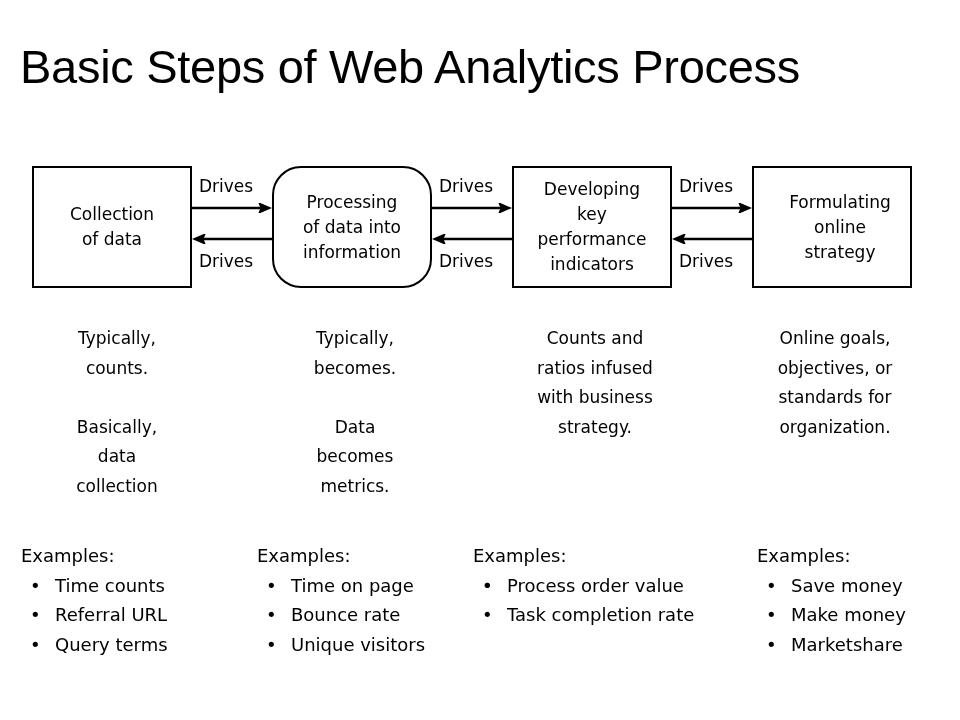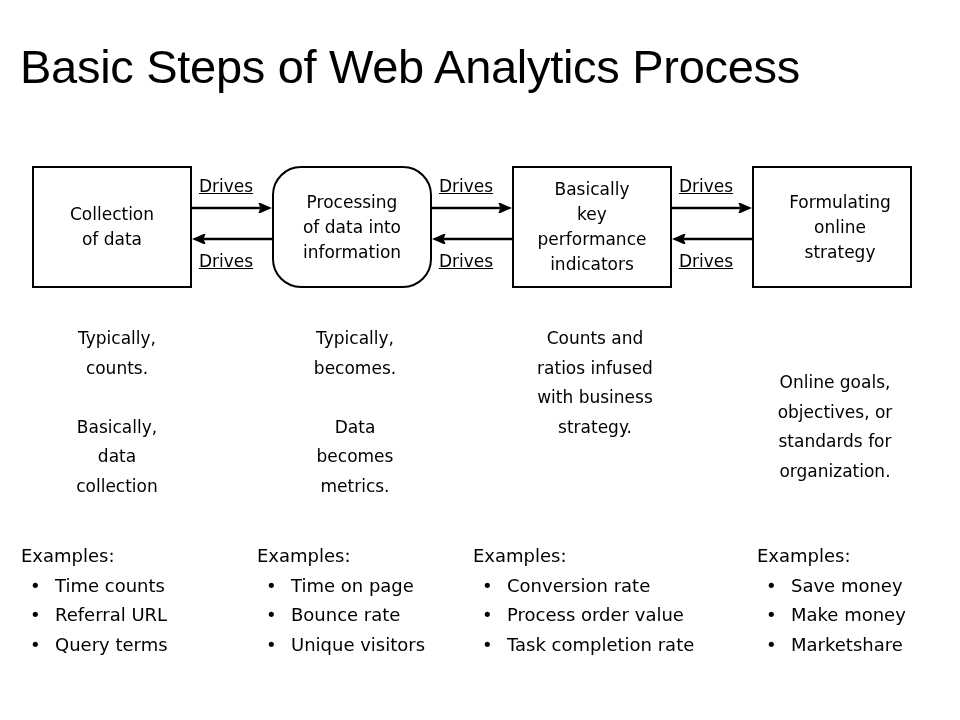--- a/index.html
+++ b/index.html
@@ -73,21 +73,20 @@
   #connector-2 { left: 432px; }
   #connector-3 { left: 672px; }
 
   .connector .arrow-label {
     position: absolute;
     left: 0;
     width: 68px;
     text-align: center;
     font-size: 17px;
     line-height: 20px;
-    text-decoration: underline;
   }
   .connector .arrow-label.top    { top: 10px; }
   .connector .arrow-label.bottom { top: 85px; }
 
   .arrow-line {
     position: absolute;
     left: 0;
     width: 80px;
     height: 10px;
   }
@@ -100,21 +99,21 @@
     position: absolute;
     width: 190px;
     text-align: center;
     font-size: 17px;
     line-height: 29.5px;
   }
   .desc-col .desc-para + .desc-para { margin-top: 29.5px; }
   #desc-col-1 { left: 22px;  top: 324px; }
   #desc-col-2 { left: 260px; top: 324px; }
   #desc-col-3 { left: 500px; top: 324px; }
-  #desc-col-4 { left: 740px; top: 324px; margin-top: 44px; }
+  #desc-col-4 { left: 740px; top: 324px; }
 
   
   .examples-col {
     position: absolute;
     top: 541px;
     text-align: left;
     font-size: 18px;
     line-height: 29.5px;
   }
   #examples-col-1 { left: 21px;  width: 230px; }
@@ -190,21 +189,21 @@
     <div class="arrow-line back">
       <svg width="80" height="10" viewBox="0 0 80 10">
         <line x1="8" y1="5" x2="80" y2="5" stroke="#000" stroke-width="2.6"></line>
         <polygon points="0,5 14,11 11.5,5 14,-1" fill="#000"></polygon>
       </svg>
     </div>
     <div class="arrow-label bottom">Drives</div>
   </div>
 
   <div class="stage-box" id="stage-box-3">
-    <div class="box-label"><span>Basically</span><br><span>key</span><br><span>performance</span><br><span>indicators</span></div>
+    <div class="box-label"><span>Developing</span><br><span>key</span><br><span>performance</span><br><span>indicators</span></div>
   </div>
 
   <div class="connector" id="connector-3">
     <div class="arrow-label top">Drives</div>
     <div class="arrow-line forward">
       <svg width="80" height="10" viewBox="0 0 80 10">
         <line x1="0" y1="5" x2="72" y2="5" stroke="#000" stroke-width="2.6"></line>
         <polygon points="80,5 66,11 68.5,5 66,-1" fill="#000"></polygon>
       </svg>
     </div>
@@ -250,21 +249,21 @@
     <div class="examples-heading">Examples:</div>
     <ul>
       <li><span class="bullet-dot">•</span><span>Time on page</span></li>
       <li><span class="bullet-dot">•</span><span>Bounce rate</span></li>
       <li><span class="bullet-dot">•</span><span>Unique visitors</span></li>
     </ul>
   </div>
 <div class="examples-col" id="examples-col-3">
     <div class="examples-heading">Examples:</div>
     <ul>
-      <li><span class="bullet-dot">•</span><span>Conversion rate</span></li>
+      <li><span class="bullet-dot">•</span></li>
       <li><span class="bullet-dot">•</span><span>Process order value</span></li>
       <li><span class="bullet-dot">•</span><span>Task completion rate</span></li>
     </ul>
   </div>
 <div class="examples-col" id="examples-col-4">
     <div class="examples-heading">Examples:</div>
     <ul>
       <li><span class="bullet-dot">•</span><span>Save money</span></li>
       <li><span class="bullet-dot">•</span><span>Make money</span></li>
       <li><span class="bullet-dot">•</span><span>Marketshare</span></li>

